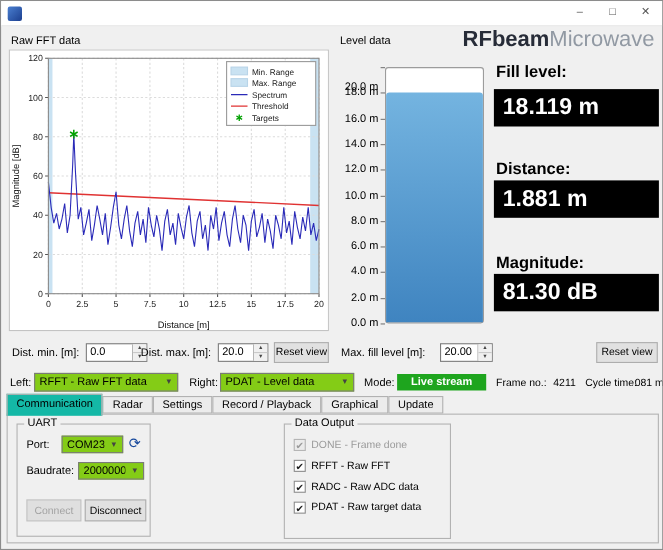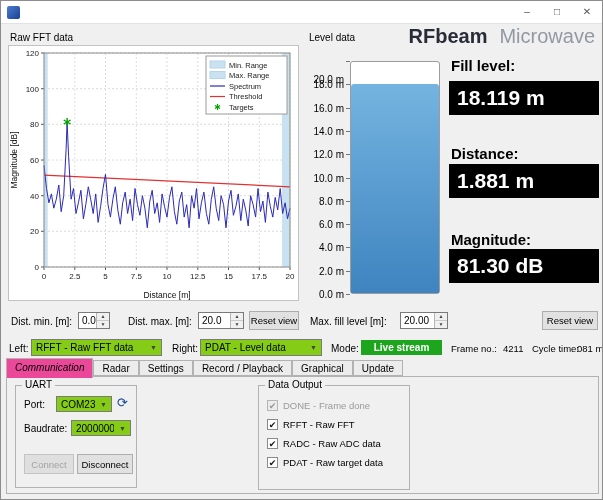--- a/index.html
+++ b/index.html
@@ -11,21 +11,21 @@
   }
   .titlebar { position:absolute; left:0; top:0; right:0; height:23px; background:#ffffff;
               border-bottom:1px solid #e3e3e3; display:flex; align-items:center; }
   .app-icon { width:13px; height:13px; margin:0 5px 0 6px; border-radius:2px;
               background:linear-gradient(135deg,#4a7fd0,#1c3f8f); }
   .title { font-size:10px; color:#111; white-space:nowrap; }
   .winbtns { position:absolute; right:0; top:0; height:22px; display:flex; }
   .winbtn { width:30px; height:22px; text-align:center; line-height:22px; font-size:10px; color:#555; }
   .brand { position:absolute; top:24px; right:7px; font-size:20px; white-space:nowrap; }
   .brand-bold { font-weight:bold; color:#272c38; }
-  .brand-light { font-weight:normal; color:#9199a3;margin-left:12px; }
+  .brand-light { font-weight:normal; color:#9199a3; }
   .lbl { position:absolute; font-size:10px; color:#000; white-space:nowrap; }
   .lbl-sm { font-size:9.5px; }
   #fft-chart { position:absolute; left:7px; top:44px; width:291px; height:256px;
                background:#fff; border:1px solid #c3c3c3; }
   #gauge { position:absolute; left:305px; top:50px; width:134px; height:252px; }
   #gauge-bar { position:absolute; left:44px; top:10px; width:90px; height:233px;
                background:#fff; border:1px solid #9c9c9c; border-radius:3px; }
   #gauge-fill { position:absolute; left:0; right:0; bottom:0;
                 background:linear-gradient(#74b4e0,#3f84c0); border-radius:3px 3px 0 0; }
   .gauge-label { position:absolute; left:0; width:38px; text-align:right; font-size:10px;
@@ -47,22 +47,22 @@
                  font-size:7px; line-height:15px; color:#444; }
   .btn { position:absolute; background:#e1e1e1; border:1px solid #adadad; font-size:9.5px; color:#000;
          display:flex; align-items:center; justify-content:center; }
   .btn.disabled { background:#dfdfdf; border-color:#c3c3c3; color:#a3a3a3; }
   .badge { position:absolute; color:#fff; font-weight:bold; font-size:10px;
            display:flex; align-items:center; justify-content:center; }
   .tabs { position:absolute; left:5px; top:357px; right:5px; height:18px;
           display:flex; align-items:flex-end; z-index:3; }
   .tab { height:16px; line-height:15px; padding:0 8px; font-size:10px; background:#ececec;
          border:1px solid #b2b2b2; border-bottom:1px solid #b2b2b2; white-space:nowrap; }
-  .tab.active { background:#ec4899; height:20px; line-height:17px; margin-bottom:-2px;
-                border-bottom:none; position:relative; z-index:4;font-style:italic; }
+  .tab.active { background:#14b8a6; height:20px; line-height:17px; margin-bottom:-2px;
+                border-bottom:none; position:relative; z-index:4; }
   .tabpanel { position:absolute; left:5px; top:375px; width:593px; height:118px;
               border:1px solid #b2b2b2; background:#f0f0f0; z-index:1; }
   .group { position:absolute; border:1px solid #b2b2b2; }
   .group-title { position:absolute; top:-7px; left:6px; background:#f0f0f0; padding:0 3px;
                  font-size:10px; color:#000; white-space:nowrap; }
   .glbl { position:absolute; font-size:10px; color:#000; white-space:nowrap; }
   .input { position:absolute; background:#fff; border:1px solid #8a8a8a; padding-left:2px;
            display:flex; align-items:center; white-space:nowrap; overflow:hidden; }
   .refresh { position:absolute; font-size:13px; color:#17489c; line-height:16px; }
   #output-list { position:absolute; left:8px; top:10px; right:4px; }
@@ -161,21 +161,21 @@
         <line x1="201" y1="50.5" x2="216" y2="50.5" stroke="#e03232" stroke-width="1.2"></line>
         <text x="220" y="53.3" font-size="7.5" fill="#222">Threshold</text>
         <line x1="208.5" y1="58.0" x2="208.5" y2="64.0" stroke="#00a000" stroke-width="1.2"></line>
         <line x1="205.9" y1="59.5" x2="211.1" y2="62.5" stroke="#00a000" stroke-width="1.2"></line>
         <line x1="205.9" y1="62.5" x2="211.1" y2="59.5" stroke="#00a000" stroke-width="1.2"></line>
         <text x="220" y="63.8" font-size="7.5" fill="#222">Targets</text>
       </svg></div>
   </div>
 
 <div class="lbl" style="left:10px; top:315px;">Dist. min. [m]:</div>
-<div class="spin" style="left:77px; top:311px; width:32px;">
+<div class="spin" style="left:77px; top:311px; width:56px;">
   <span class="spin-val">0.0</span>
   <span class="spin-btns">
       <span class="spin-up">▲</span>
       <span class="spin-down">▼</span>
     </span>
 </div>
 <div class="lbl" style="left:127px; top:315px;">Dist. max. [m]:</div>
 <div class="spin" style="left:197px; top:311px; width:46px;">
   <span class="spin-val">20.0</span>
   <span class="spin-btns">

